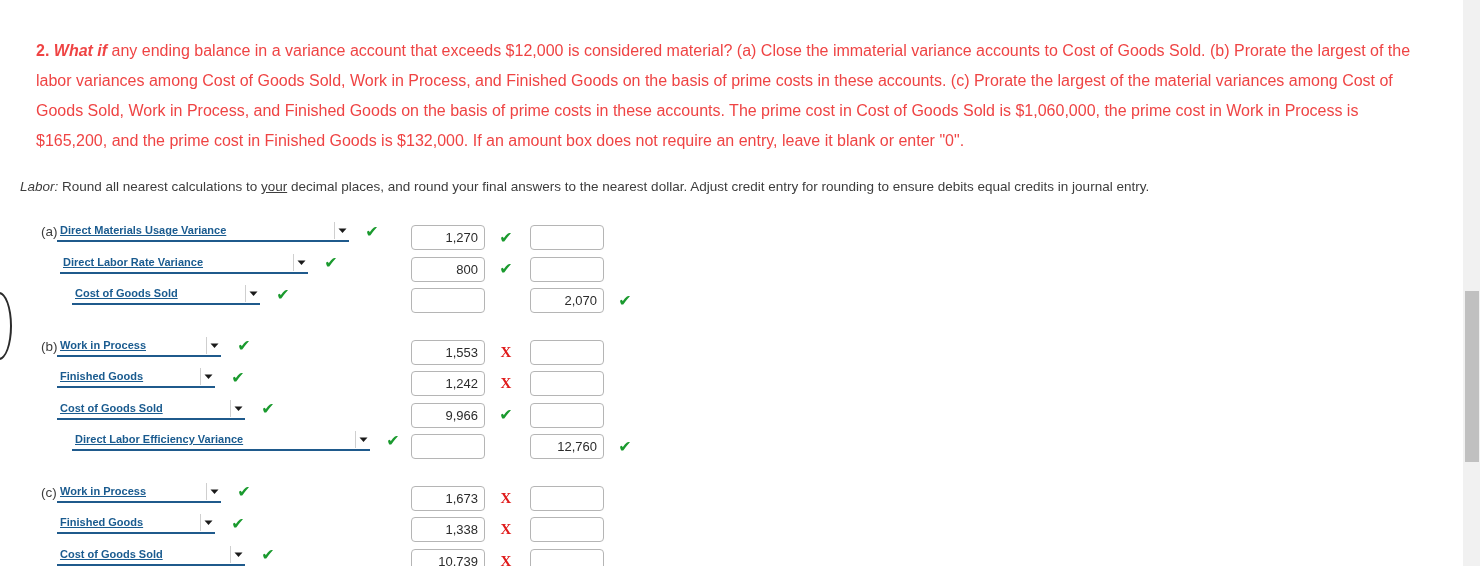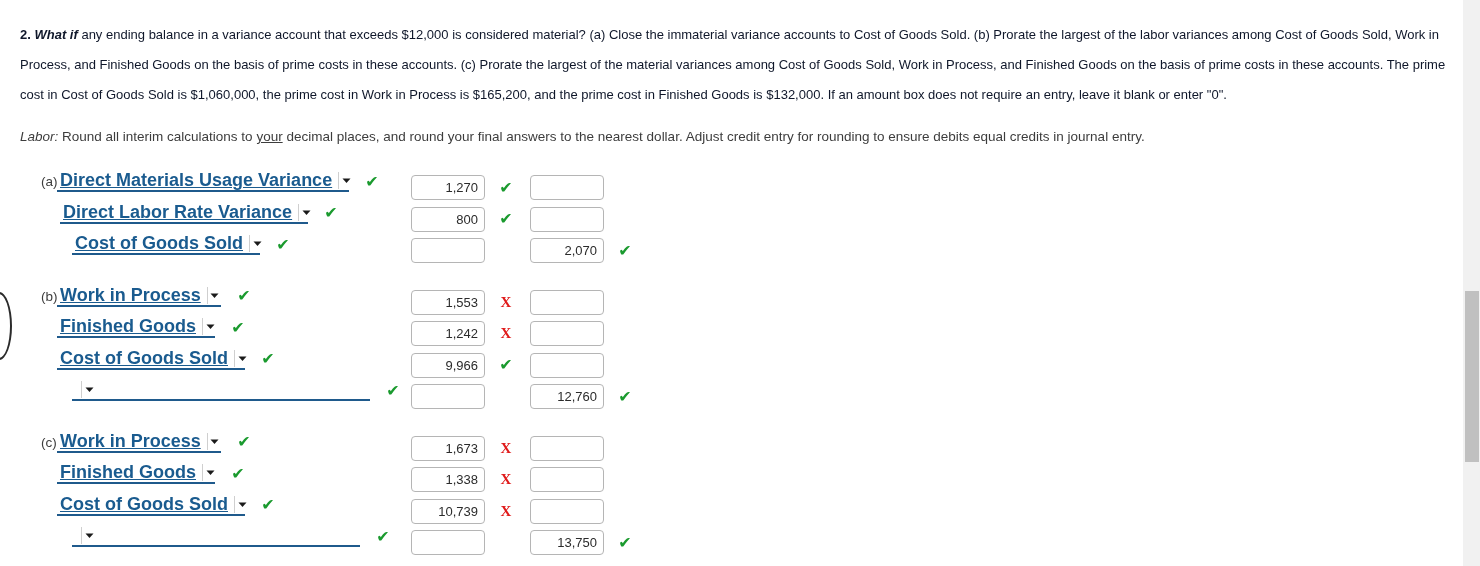--- a/index.html
+++ b/index.html
@@ -32,25 +32,25 @@
   .page {
     position: absolute;
     left: 0; top: 0;
     width: 1462px;
     height: 566px;
     padding: 20px 14px 0 20px;
   }
 
   
   .prose {
-    font-size: 13px;
+    font-size: 16px;
     line-height: 30px;
-    color: #0f172a;
+    color: #ef4444;
     max-width: 1440px;
-    margin: 0;
+    margin: 16px;
   }
   .prose .qnum { font-weight: bold; }
   .prose .whatif { font-weight: bold; font-style: italic; }
 
   .note {
     font-size: 13.5px;
     line-height: 30px;
     color: #3d3d3d;
     margin: 12px 0 0 0;
   }
@@ -89,21 +89,21 @@
     border: 0;
     border-bottom: 2px solid #1f5a8c;
     background: #ffffff;
     display: inline-flex;
     align-items: center;
     padding: 0 0 0 3px;
     cursor: pointer;
     user-select: none;
   }
   .acct .acct-text {
-    font-size: 18px;
+    font-size: 11px;
     font-weight: bold;
     color: #1a5b8f;
     text-decoration: underline;
     white-space: nowrap;
     line-height: 17px;
     flex: 1 1 auto;
   }
   .acct .arrow-btn {
     flex: 0 0 auto;
     width: 15px;
@@ -190,21 +190,21 @@
 <div class="edge-artifact"></div>
 
 <div class="page">
 
   <p class="prose">
     <span class="qnum">2.</span>
     <span class="whatif">What if</span><span> any ending balance in a variance account that exceeds $12,000 is considered material? (a) Close the immaterial variance accounts to Cost of Goods Sold. (b) Prorate the largest of the labor variances among Cost of Goods Sold, Work in Process, and Finished Goods on the basis of prime costs in these accounts. (c) Prorate the largest of the material variances among Cost of Goods Sold, Work in Process, and Finished Goods on the basis of prime costs in these accounts. The prime cost in Cost of Goods Sold is $1,060,000, the prime cost in Work in Process is $165,200, and the prime cost in Finished Goods is $132,000. If an amount box does not require an entry, leave it blank or enter "0".</span>
   </p>
 
   <p class="note">
-    <span class="note-lead">Labor:</span><span> Round all interim calculations to </span><span class="uline">your</span><span> decimal places, and round your final answers to the nearest dollar. Adjust credit entry for rounding to ensure debits equal credits in journal entry.</span>
+    <span class="note-lead">Labor:</span><span> Round all nearest calculations to </span><span class="uline">your</span><span> decimal places, and round your final answers to the nearest dollar. Adjust credit entry for rounding to ensure debits equal credits in journal entry.</span>
   </p>
 
   <div class="entries" id="entries-root">
       <div class="group">
         <div class="row rowpos">
           <div class="rowlabel">(a)</div>
           <div class="acct-wrap" style="margin-left: 0px;">
             <div class="acct" style="width: 292px;">
               <span class="acct-text">Direct Materials Usage Variance</span>
               <span class="arrow-btn">
@@ -345,20 +345,21 @@
             <span class="cell-gap"></span>
             <input class="amt" type="text" style="">
             <span class="cell-spacer"></span>
             <span class="mark blank"></span>
           </div>
         </div>
         <div class="row rowpos">
           <div class="rowlabel"></div>
           <div class="acct-wrap" style="margin-left: 15px;">
             <div class="acct" style="width: 298px;">
+              <span class="acct-text">Direct Labor Efficiency Variance</span>
               <span class="arrow-btn">
                 <svg width="9" height="7" viewBox="0 0 9 7">
                   <path d="M0.5 1.5 L8.5 1.5 L4.5 6 Z" fill="#1a1a1a"></path>
                 </svg>
               </span>
             </div>
           </div>
           <span class="gap-after-acct"></span>
           <span class="mark tick">✔</span>
           <div class="cells">

